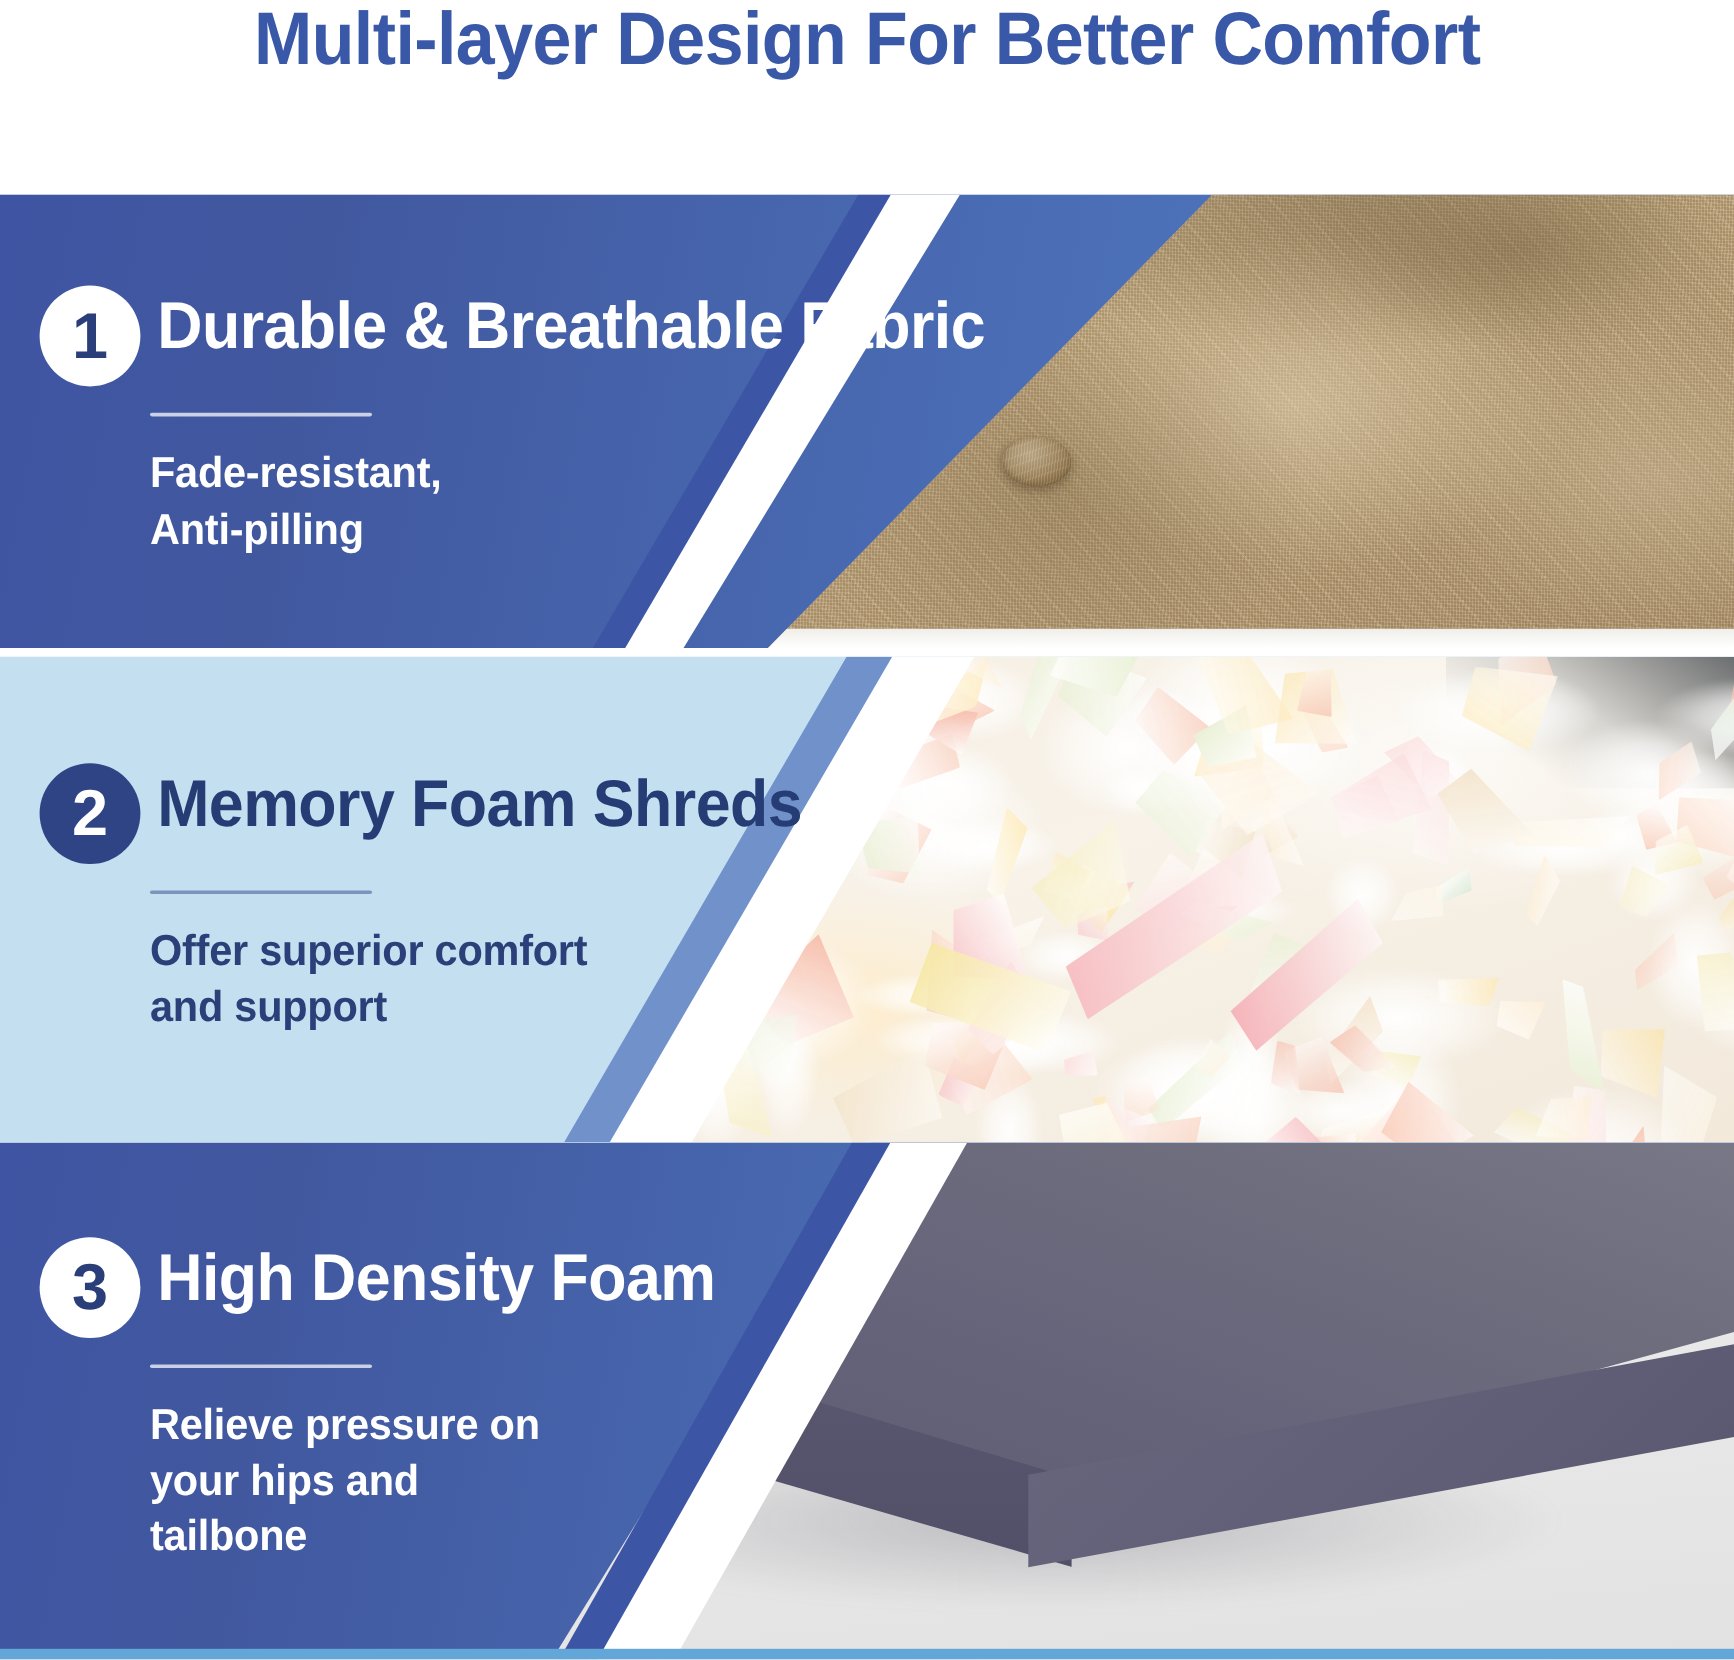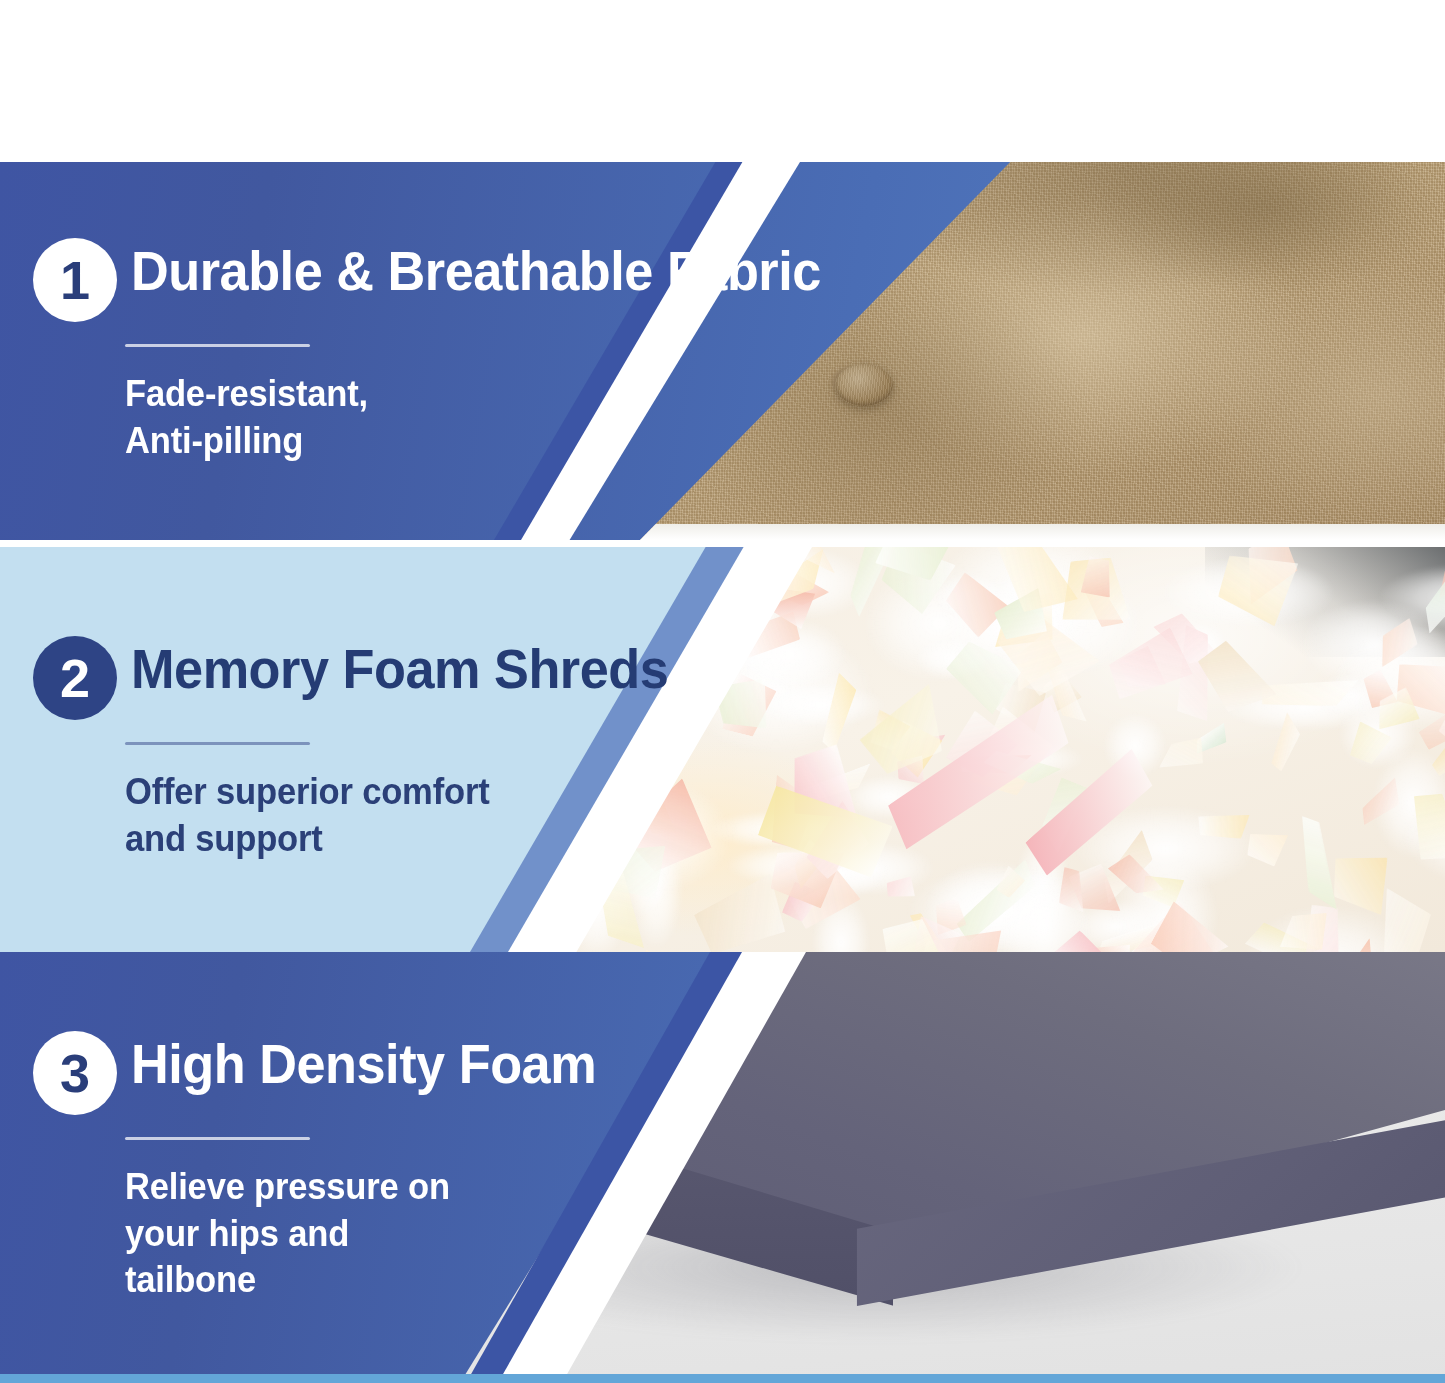--- a/index.html
+++ b/index.html
@@ -284,20 +284,23 @@
     left:0; width:1445px; height:7px;
     background:#ffffff;
   }
   #gap-1{ top:540px; }
 </style>
 </head>
 <body>
 
 <div id="infographic">
 
+  <div class="title-bar">
+    <div class="title-text">Multi-layer Design For Better Comfort</div>
+  </div>
 
   <div class="panel" id="panel-1">
     <div class="bg"></div>
 
     <div class="photo" id="photo-1">
       <div class="fabric"></div>
       <div class="fabric-button"></div>
       <div class="fabric-floor"></div>
     </div>
 

